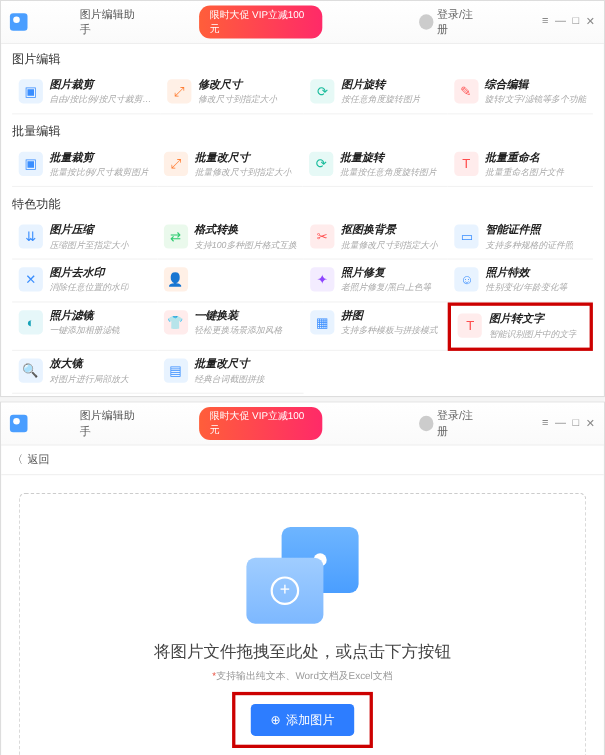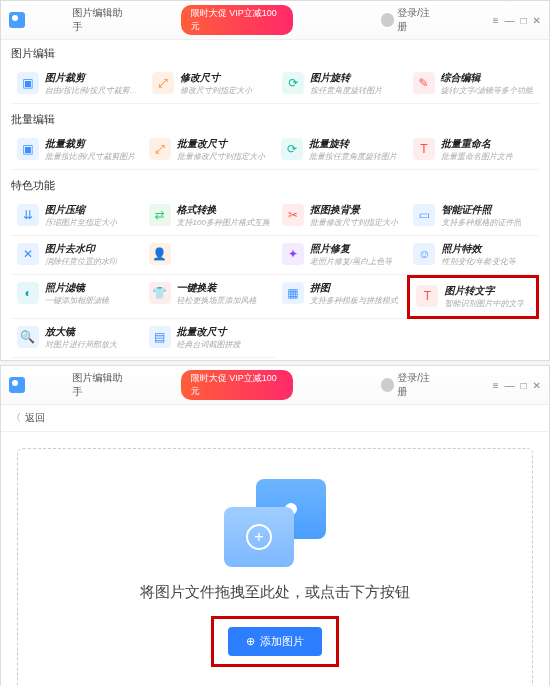--- a/index.html
+++ b/index.html
@@ -262,20 +262,21 @@
   </div>
 
   <div class="drop-area">
     <div class="drop-illus">
       <div class="card1"></div>
       <div class="card2">
           <div class="plus-circle">+</div>
         </div>
     </div>
     <div class="drop-title">将图片文件拖拽至此处，或点击下方按钮</div>
+    <div class="drop-formats"><span class="red-star">*</span><span>支持输出纯文本、Word文档及Excel文档</span></div>
     <div class="add-btn-wrap">
       <button class="add-btn">
         <span>⊕</span>
         <span>添加图片</span>
       </button>
     </div>
   </div>
 
 </div>
 

